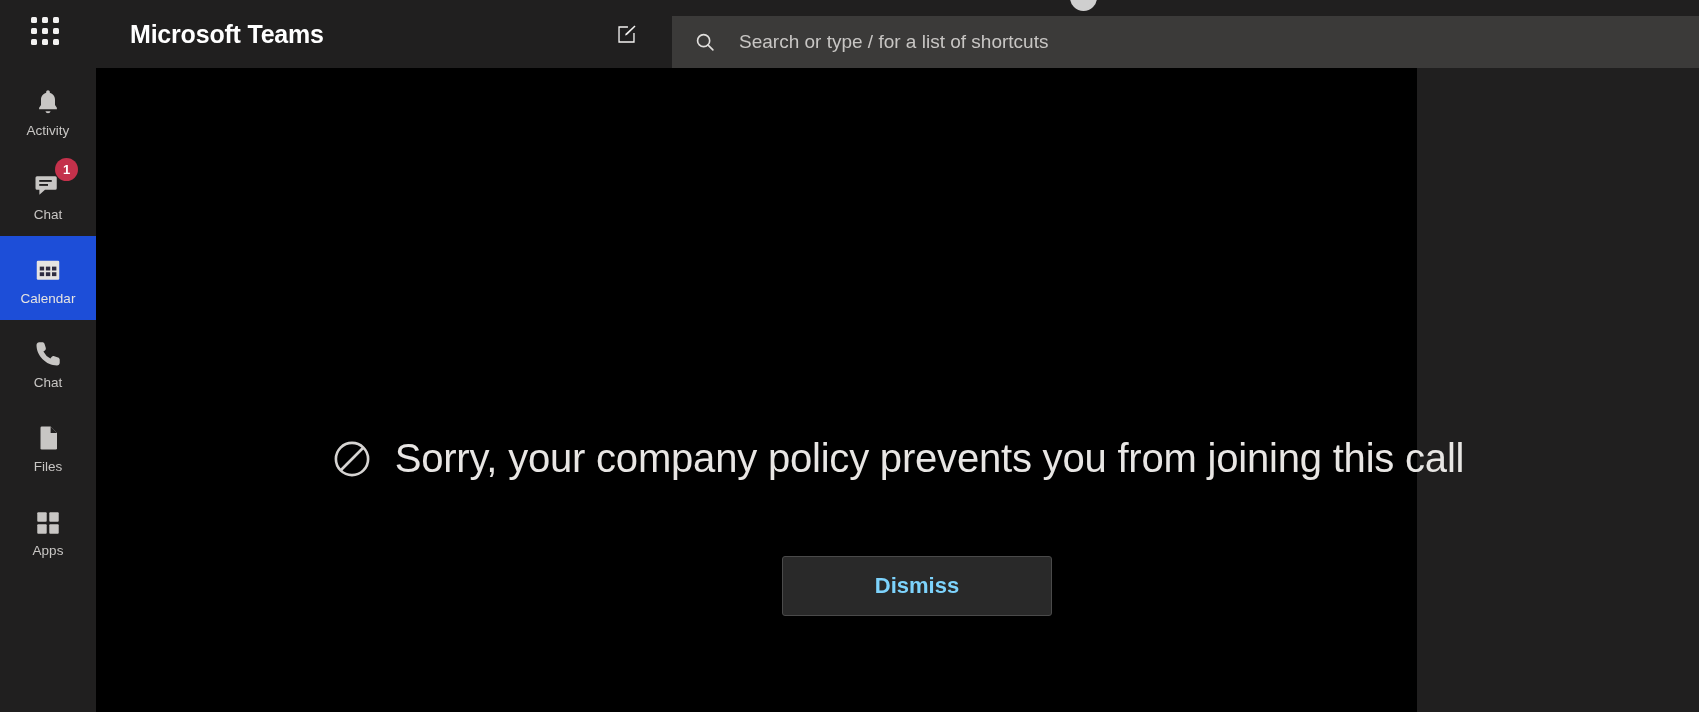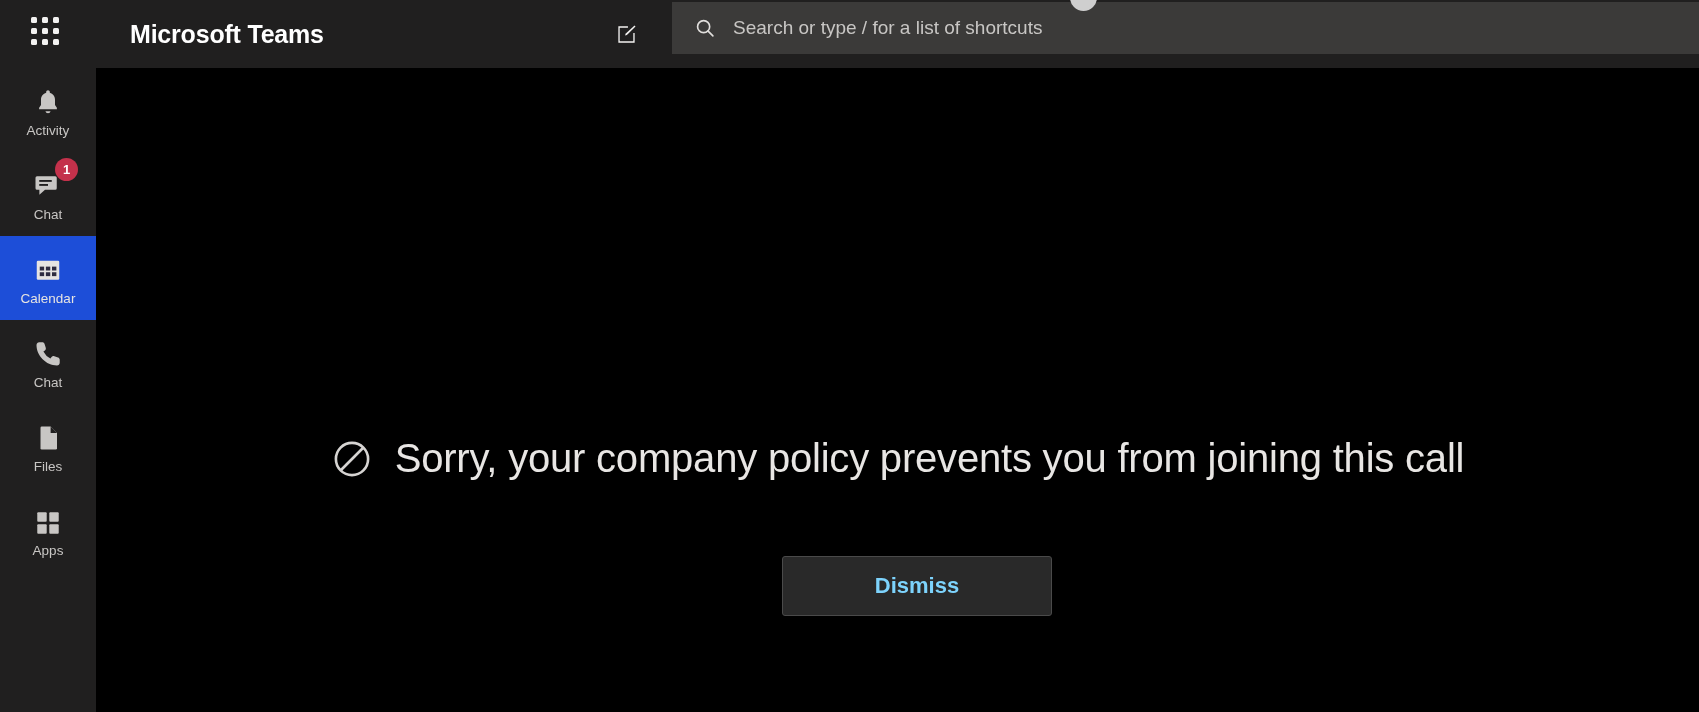--- a/index.html
+++ b/index.html
@@ -29,22 +29,22 @@
     white-space:nowrap;
   }
 
   .compose-btn {
     position:absolute; left:608px; top:17px; width:36px; height:34px;
     display:flex; align-items:center; justify-content:center; cursor:pointer;
   }
   .compose-btn svg { width:23px; height:23px; }
 
   .search-bar {
-    position:absolute; left:672px; top:2px; width:1027px; height:52px;
-    background:#3b3a39; display:flex; align-items:center; cursor:text;
+    position:absolute; left:672px; top:16px; width:1027px; height:52px;
+    background:#3b3a39; display:flex; align-items:center; cursor:text;gap:6px;
   }
   .search-ic { width:22px; height:22px; margin-left:22px; flex:0 0 auto; }
   .search-text {
     margin-left:17px; color:#c8c6c4; font-size:19px; white-space:nowrap;
   }
 
   .cursor-blob {
     position:absolute; left:1070px; top:-16px; width:27px; height:27px;
     border-radius:50%; background:#cfcfcf;
   }
@@ -66,21 +66,21 @@
   .rail-item.active .rail-label { color:#e6e4e2; }
   .badge {
     position:absolute; top:-9px; right:-15px;
     min-width:23px; height:23px; padding:0 5px; border-radius:50%;
     background:#c4314b; color:#ffffff; font-size:13px; font-weight:bold;
     display:flex; align-items:center; justify-content:center; line-height:1;
   }
 
   
   .stage {
-    position:absolute; left:96px; top:68px; width:1603px; height:644px;
+    position:absolute; left:96px; top:68px; width:1321px; height:644px;
     background:#000000;
   }
   .message-row {
     position:absolute; left:0; top:368px; width:1603px;
     display:flex; align-items:center; justify-content:center;
   }
   .block-icon { width:42px; height:42px; flex:0 0 auto; }
   .message-text {
     margin-left:22px; color:#e8e6e4; font-size:40px; font-weight:400;
     white-space:nowrap; letter-spacing:-0.2px;

